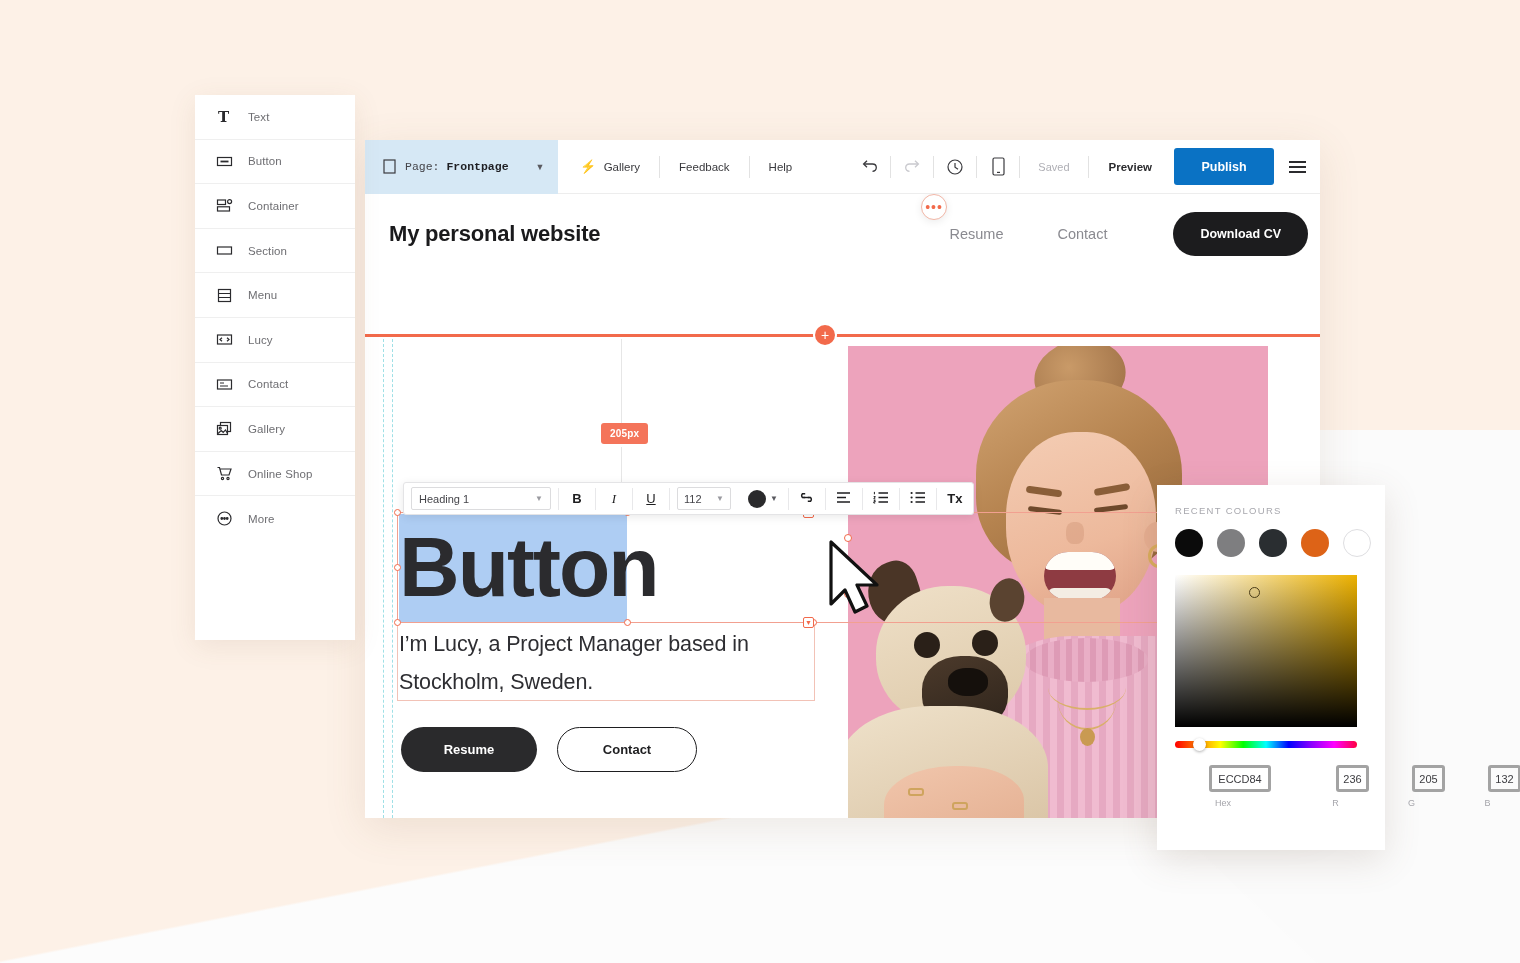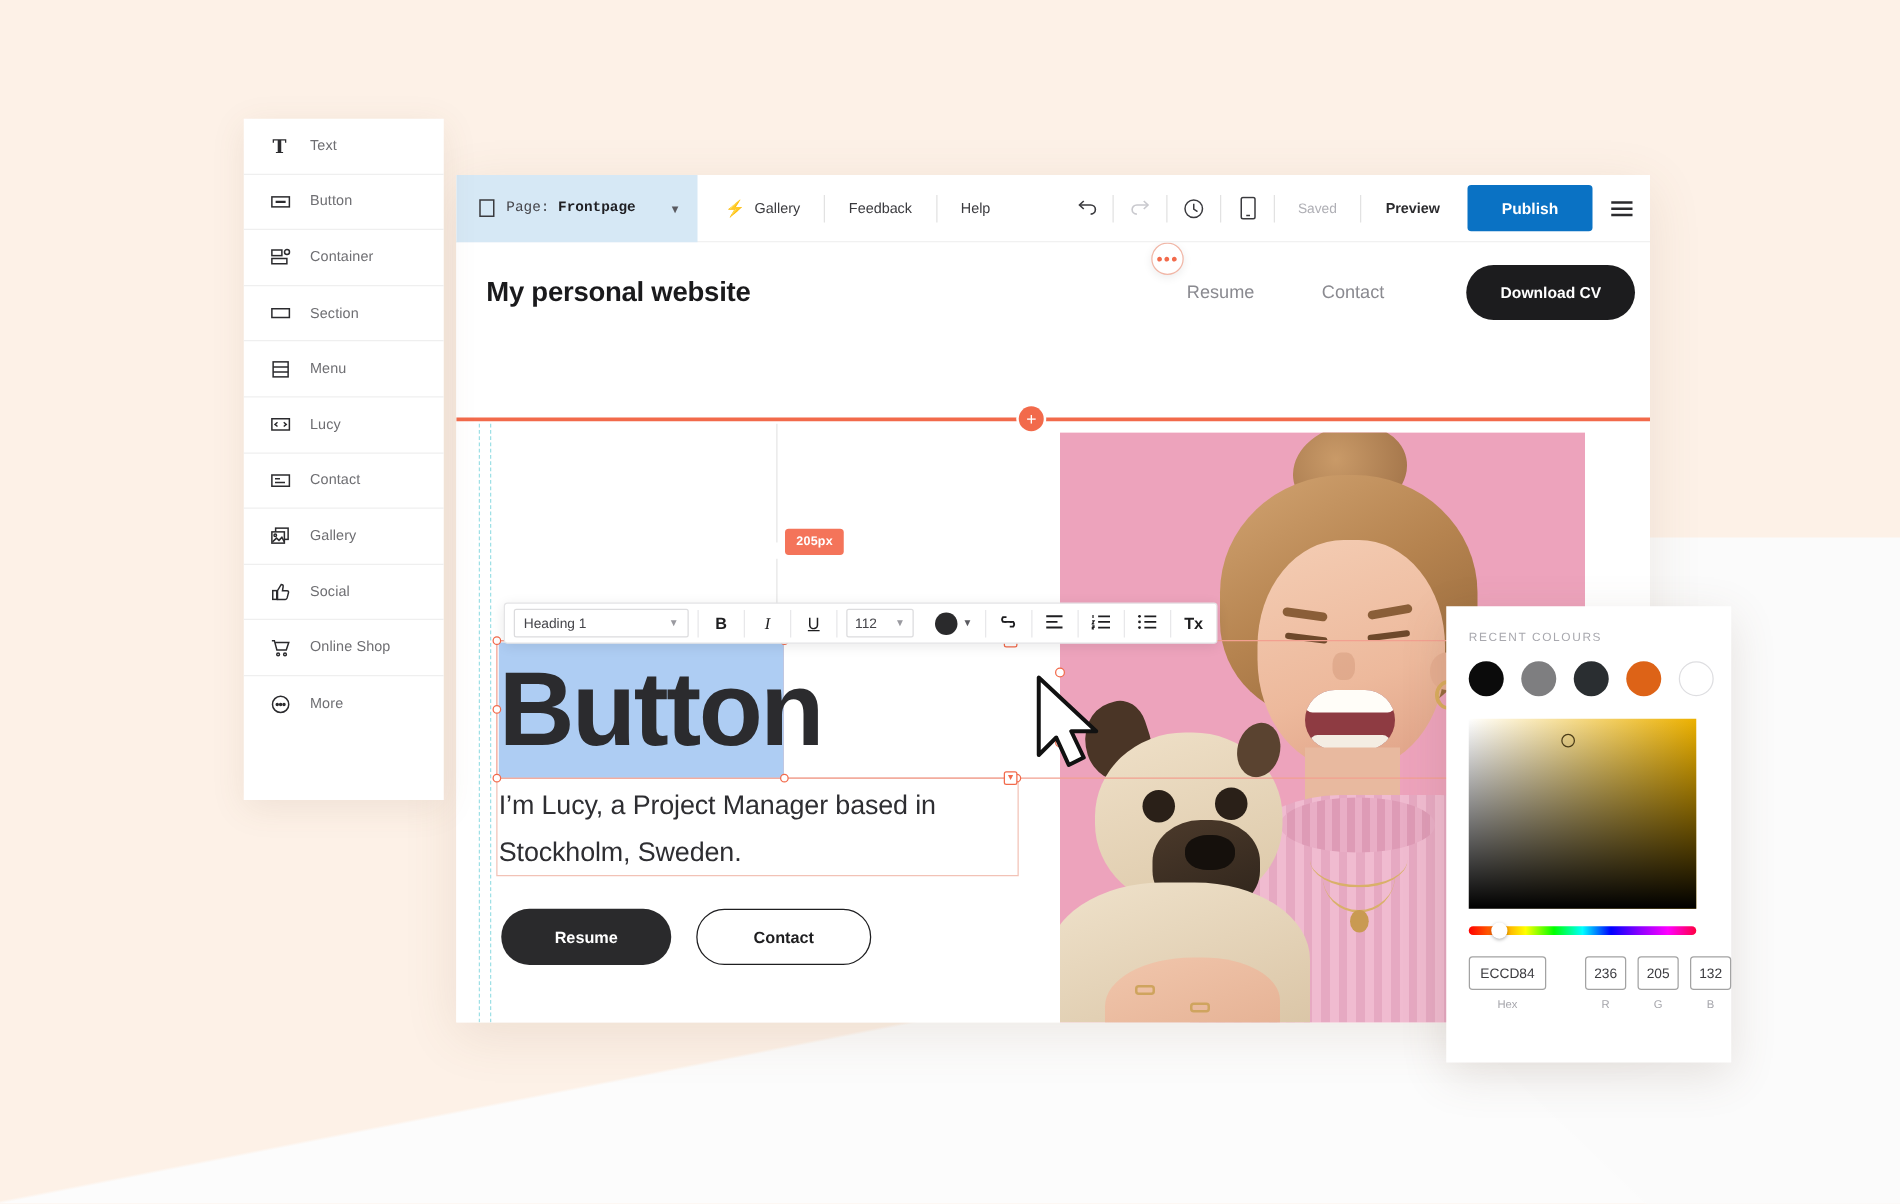--- a/index.html
+++ b/index.html
@@ -129,21 +129,21 @@
     border-left: 1px dashed #9FE0E6;
   }
   .guide-v.g1 { left: 18px; }
   .guide-v.g2 { left: 27px; }
   .guide-gray { position: absolute; left: 256px; top: 145px; height: 95px; border-left: 1px solid #E6E6E6; z-index: 5; }
   .guide-gray2 { position: absolute; left: 256px; top: 253px; height: 48px; border-left: 1px solid #E6E6E6; z-index: 5; }
 
   .px-badge {
     position: absolute; left: 236px; top: 229px; z-index: 8;
     background: #F4745A; color: #fff; font-size: 10px; font-weight: 700;
-    padding: 5px 9px; border-radius: 3px; letter-spacing: .2px; margin-left: 27px;
+    padding: 5px 9px; border-radius: 3px; letter-spacing: .2px;
   }
 
   
   .photo-block {
     position: absolute; left: 483px; top: 152px; width: 420px; height: 488px;
     overflow: hidden; z-index: 4;
   }
   .photo-bg { position: absolute; inset: 0; background: #EDA3BC; }
   .photo-sel { position:absolute; inset: -1px; border: 1px solid #F6B8C9; }
 
@@ -305,22 +305,22 @@
     margin: 14px 0 0 18px; width: 182px; height: 7px; border-radius: 4px; position: relative; cursor: pointer;
     background: linear-gradient(to right,#FF0000,#FF7F00,#FFFF00,#00FF00,#00FFFF,#0000FF,#8B00FF,#FF00FF,#FF0040);
   }
   .cp-hue-knob {
     position:absolute; left: 18px; top: -3px; width: 13px; height: 13px; border-radius:50%;
     background:#fff; box-shadow: 0 1px 3px rgba(0,0,0,.3);
   }
   .cp-fields { display:flex; gap: 9px; padding: 17px 0 0 18px; align-items: flex-start; }
   .cp-f { text-align:center; }
   .cp-f .box {
-    border: 1px solid #a3a3a3; border-radius: 3px; height: 27px; display:flex; align-items:center;
-    justify-content:center; font-size: 11px; color:#3C3C40; cursor: text;
+    border: 3px solid #a3a3a3; border-radius: 3px; height: 27px; display:flex; align-items:center;
+    justify-content:center; font-size: 11px; color:#3C3C40; cursor: text; margin-left: 34px;
   }
   .cp-f.hex .box { width: 62px; }
   .cp-f.num .box { width: 33px; }
   .cp-f .cap { font-size: 9px; color:#A5A5AB; margin-top: 6px; }
   .cp-f.hex { margin-right: 22px; }
 </style>
 </head>
 <body>
 
 <div class="bg-diag-bottom"></div>
@@ -403,29 +403,20 @@
       <svg width="17" height="17" viewBox="0 0 17 17" fill="none" stroke="#2B2B2E" stroke-width="1.2">
         <rect x="4.5" y="2.5" width="10" height="9"></rect>
           <rect x="1.5" y="5.5" width="10" height="9" fill="#fff"></rect>
         <circle cx="4.2" cy="8.2" r="1"></circle>
           <path d="M2 13.5l3.2-3 2 1.8 2.3-2.4 2 3.6"></path>
       </svg>
     </span>
     <span class="lbl">Gallery</span>
   </div>
 
-  <div class="el-item">
-    <span class="el-ico">
-      <svg width="17" height="17" viewBox="0 0 17 17" fill="none" stroke="#2B2B2E" stroke-width="1.2">
-        <path d="M6 14.5V7.5l3-5c1.2 0 1.7.8 1.5 1.9L10 7.5h3.6c.9 0 1.4.8 1.2 1.6l-1.1 4.2c-.2.7-.7 1.2-1.4 1.2H6z"></path>
-        <rect x="2.2" y="7.5" width="3.2" height="7"></rect>
-      </svg>
-    </span>
-    <span class="lbl">Social</span>
-  </div>
 
   <div class="el-item">
     <span class="el-ico">
       <svg width="17" height="17" viewBox="0 0 17 17" fill="none" stroke="#2B2B2E" stroke-width="1.2">
         <path d="M1.5 2.5h2l2 7.5h7.5l2-6H4.5"></path>
           <circle cx="6.5" cy="13.5" r="1.1"></circle>
           <circle cx="12" cy="13.5" r="1.1"></circle>
       </svg>
     </span>
     <span class="lbl">Online Shop</span>

